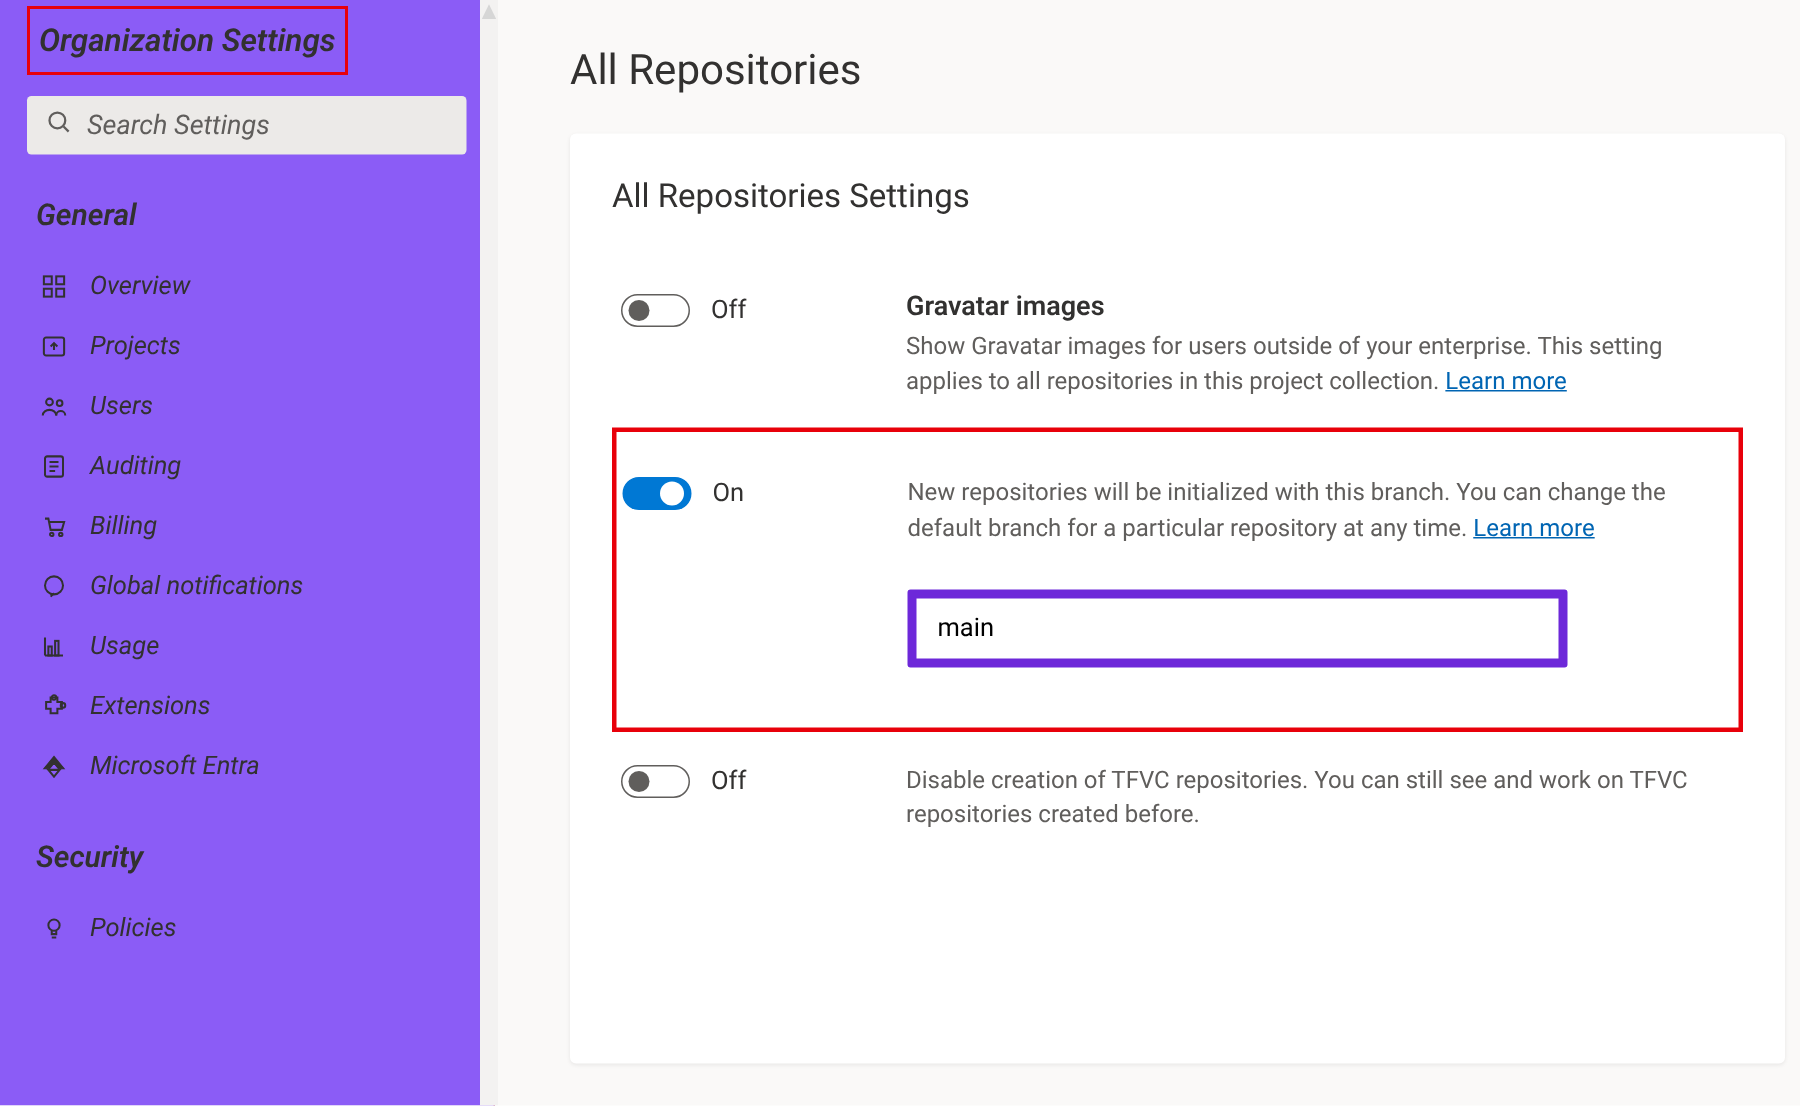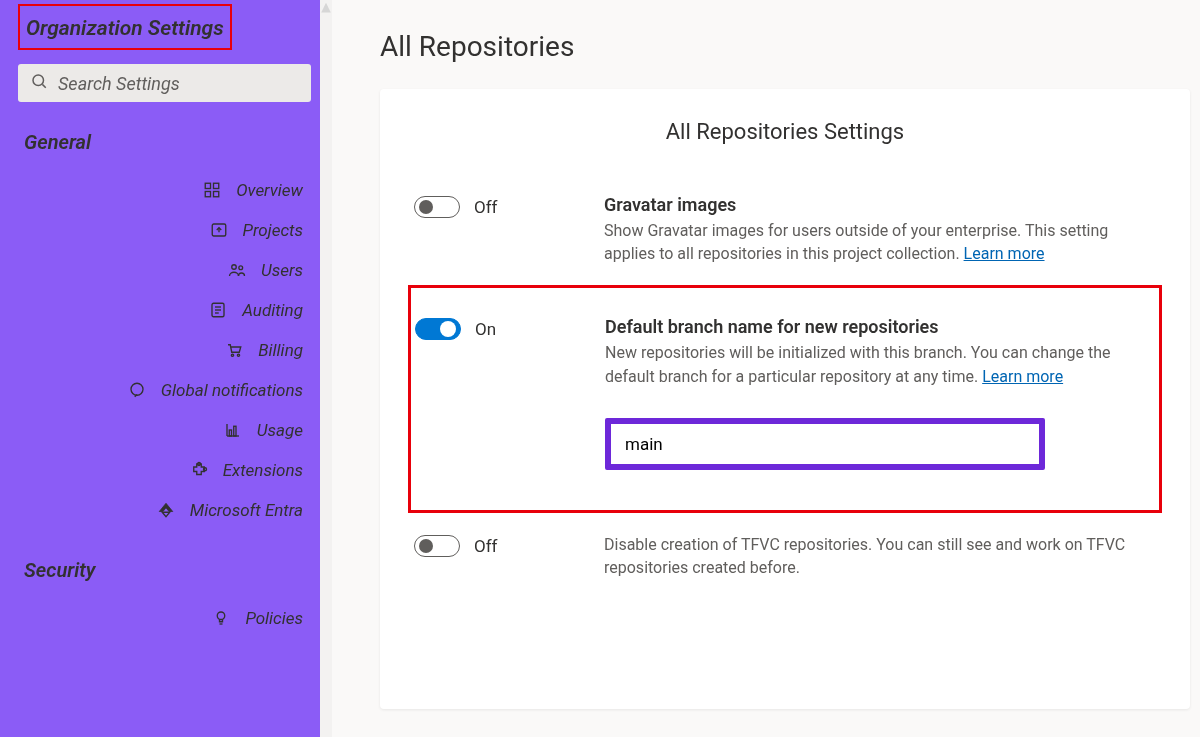--- a/index.html
+++ b/index.html
@@ -50,21 +50,20 @@
     margin: 28px 0 16px 6px;
   }
   .sb-item {
     display: flex;
     align-items: center;
     gap: 14px;
     padding: 10px 8px;
     font-size: 17px;
     cursor: pointer;
     color: #323130;
-    justify-content: flex-end;
   }
   .sb-item .icon {
     width: 20px; height: 20px;
     display: inline-flex;
     align-items: center; justify-content: center;
   }
   .sb-item .icon svg { stroke: #323130; }
 
   
   .scroll-track {
@@ -92,21 +91,20 @@
     background: #ffffff;
     border-radius: 4px;
     box-shadow: 0 1px 3px rgba(0,0,0,.08);
     padding: 30px 28px 36px 28px;
     min-height: 620px;
   }
   .card-title {
     font-size: 22px;
     font-weight: 400;
     margin-bottom: 34px;
-    text-align: center;
   }
 
   .setting-row {
     display: flex;
     align-items: flex-start;
     gap: 0;
     padding: 16px 0 20px 0;
   }
   .toggle-col {
     display: flex;
@@ -340,21 +338,20 @@
 
       <div class="highlight-box">
         <div class="setting-row">
           <div class="toggle-col">
             <div class="toggle on">
                 <div class="knob"></div>
               </div>
             <span class="toggle-label">On</span>
           </div>
           <div class="setting-body">
-            <div class="setting-title">Default branch name for new repositories</div>
             <div class="setting-desc">
               <span>New repositories will be initialized with this branch. You can change the default branch for a particular repository at any time. </span><a class="learn-more">Learn more</a>
             </div>
             <input type="text" class="branch-input" value="main" style="">
           </div>
         </div>
       </div>
 
       <div class="setting-row plain-row">
         <div class="toggle-col">

